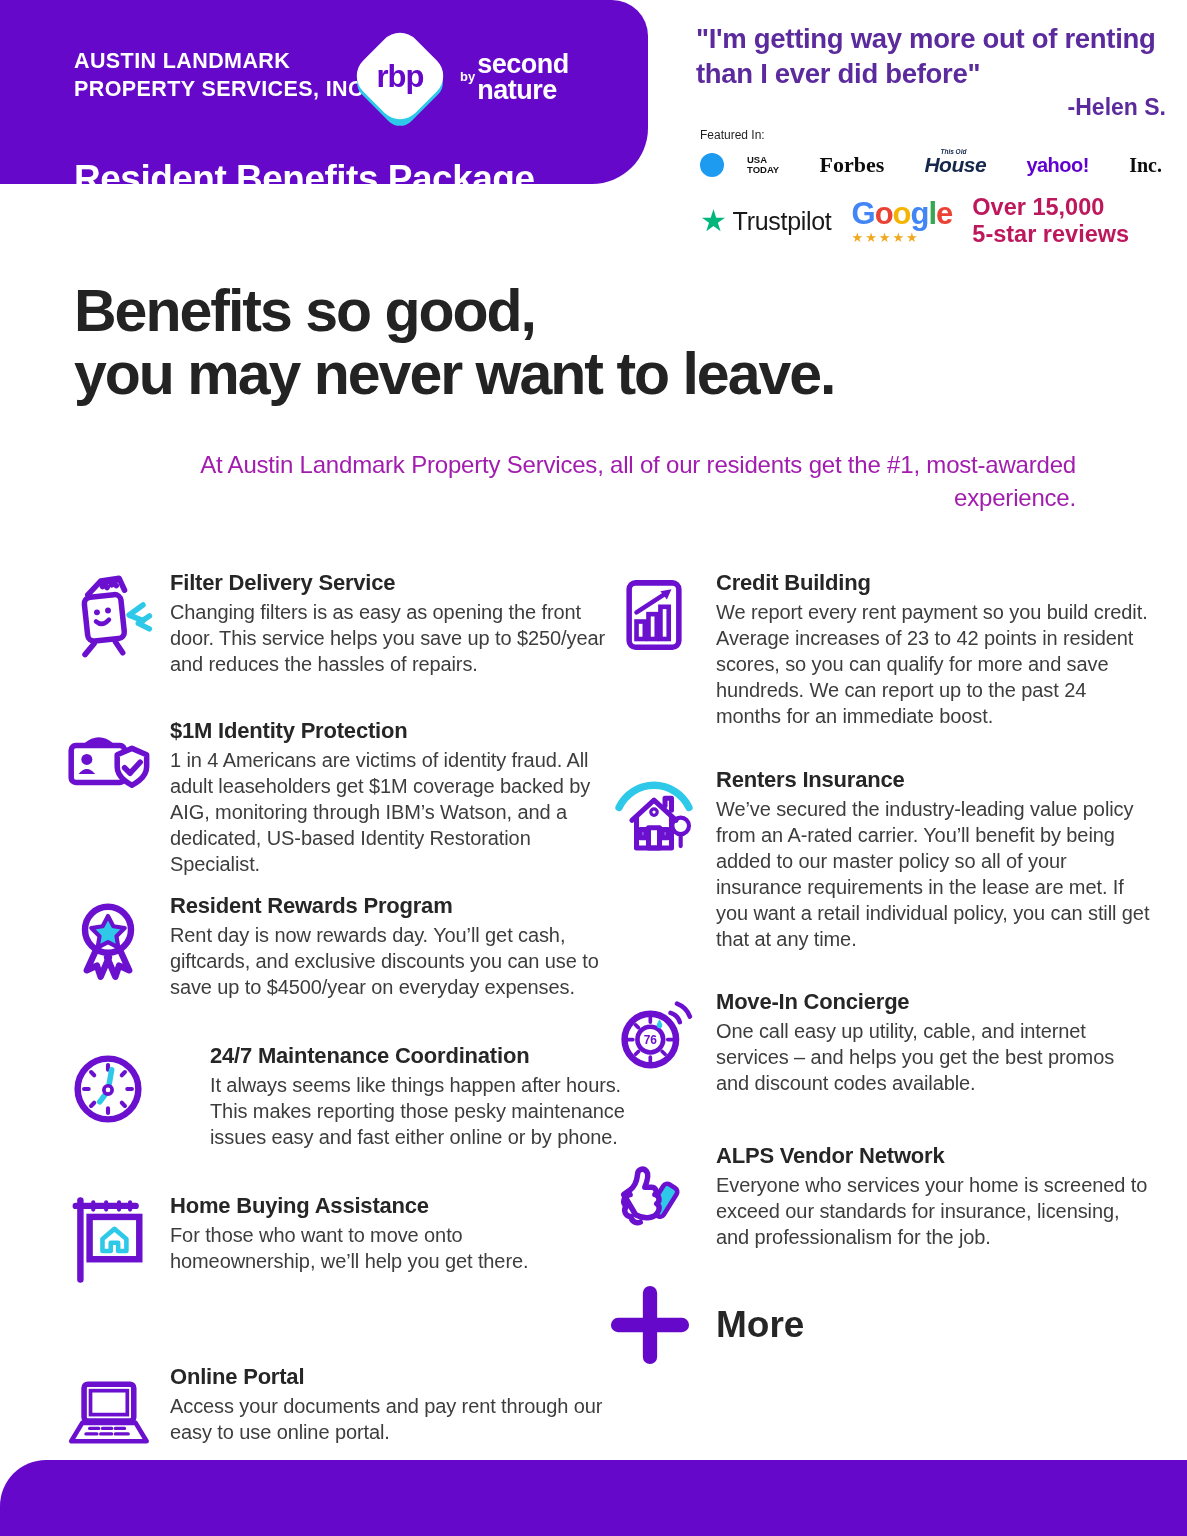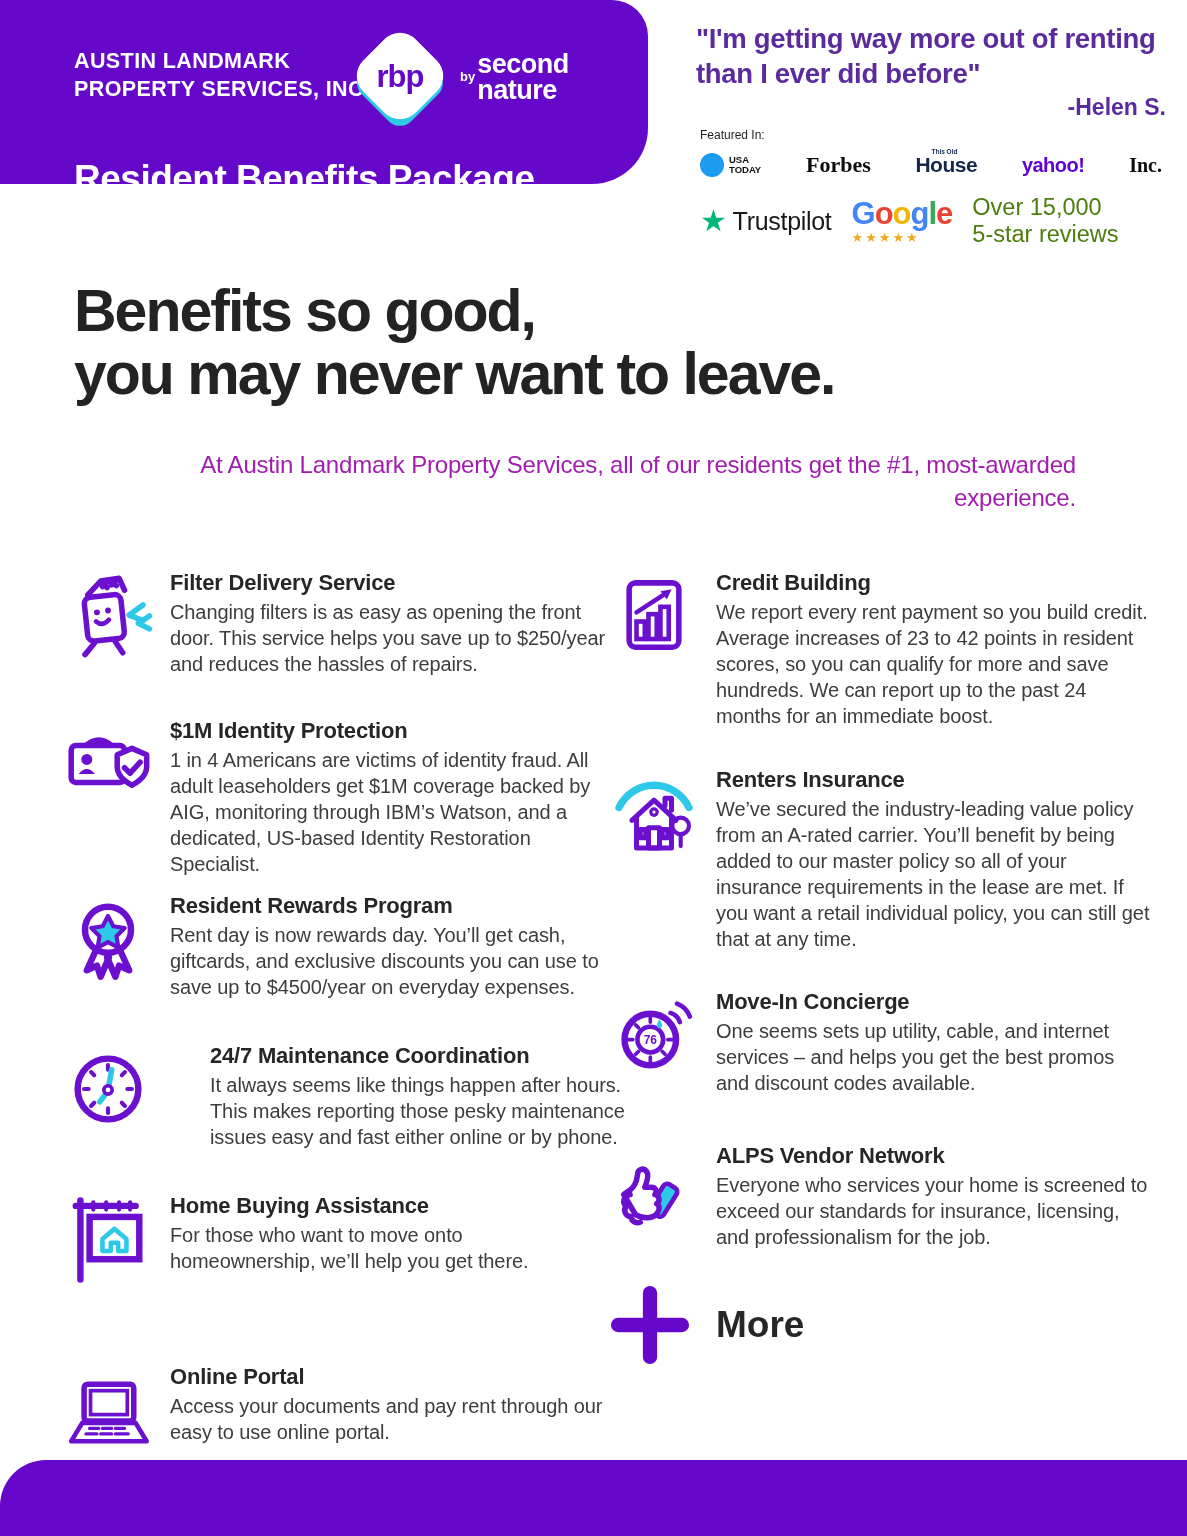--- a/index.html
+++ b/index.html
@@ -34,39 +34,39 @@
 
   
   .testimonial{position:absolute;left:696px;top:22px;width:470px;}
   .quote{color:var(--quote_purple);font-weight:bold;font-size:27.5px;line-height:1.27;letter-spacing:-.3px;}
   .attribution{color:var(--quote_purple);font-weight:bold;font-size:23px;text-align:right;margin-top:2px;}
 
   
   .featured{position:absolute;left:700px;top:128px;width:462px;}
   .featured-label{font-size:12px;color:#1e1e1e;}
   .outlets{display:flex;align-items:center;justify-content:space-between;margin-top:10px;}
-  .usatoday{display:flex;align-items:center;gap:5px;}
+  .usatoday{display:flex;align-items:center;gap:23px;}
   .usatoday-circle{width:24px;height:24px;border-radius:50%;background:var(--usatoday-blue,#1D9BF0);}
   .usatoday-txt{font-size:9.5px;font-weight:bold;color:#111;line-height:1.05;}
   .forbes{font-family:"Liberation Serif",serif;font-weight:bold;font-size:22px;color:#0c0c0c;}
-  .house{position:relative;color:var(--house_navy);font-weight:bold;font-size:21px;letter-spacing:-.5px;}
+  .house{position:relative;color:var(--house_navy);font-weight:bold;font-size:21px;letter-spacing:-.5px;font-style:italic;}
   .house-small{position:absolute;left:16px;top:-5px;font-size:6.5px;letter-spacing:0;}
   .yahoo{color:var(--yahoo_purple);font-weight:bold;font-size:20px;letter-spacing:-.5px;}
   .inc{font-family:"Liberation Serif",serif;font-weight:bold;font-size:20px;color:#0c0c0c;}
   .reviews-row{display:flex;align-items:center;gap:20px;margin-top:16px;}
   .trustpilot{display:flex;align-items:center;gap:6px;color:#191919;font-size:25px;letter-spacing:-.3px;}
   .tp-star{color:var(--trustpilot_green);font-size:30px;line-height:1;}
   .google{display:flex;flex-direction:column;align-items:flex-start;line-height:1;}
   .google-word{font-size:31px;font-weight:bold;letter-spacing:-1px;}
   .google-word .g1,.google-word .g4{color:var(--google_blue);}
   .google-word .g2,.google-word .g6{color:var(--google_red);}
   .google-word .g3{color:var(--google_yellow);}
   .google-word .g5{color:var(--google_green);}
   .google-stars{color:var(--star_gold);font-size:13px;letter-spacing:2px;margin-top:2px;}
-  .reviews-text{font-weight:normal;font-size:23.5px;color:#4d7c0f;line-height:1.15;}
+  .reviews-text{font-weight:bold;font-size:23.5px;color:#be185d;line-height:1.15;}
 
   
   .hero-title{position:absolute;left:74px;top:280px;color:var(--title_black);font-weight:bold;
     font-size:59px;line-height:1.07;letter-spacing:-2px;}
   .hero-subtitle{position:absolute;left:76px;top:448px;width:1000px;color:#a21caf;
     font-size:24px;line-height:1.38;letter-spacing:-.2px;text-align:right;}
 
   
   .item{position:absolute;display:flex;align-items:flex-start;}
   .item-icon{width:92px;height:92px;flex-shrink:0;}
@@ -313,21 +313,21 @@
         <g stroke="var(--icon_purple)" stroke-width="4" stroke-linecap="round">
           <path d="M46 36 v-5 M46 74 v5 M27 55 h-5 M65 55 h5 M33 42 l-3 -3 M59 68 l3 3 M33 68 l-3 3"></path>
         </g>
         <path d="M56 33 c4 6 4 9 0 10 c-4 -1 -4 -4 0 -10" fill="var(--cyan)"></path>
         <path d="M68 26 a15 15 0 0 1 10 10" fill="none" stroke="var(--icon_purple)" stroke-width="5" stroke-linecap="round"></path>
         <path d="M75 16 a24 24 0 0 1 14 14" fill="none" stroke="var(--icon_purple)" stroke-width="5" stroke-linecap="round"></path>
       </svg>
     </div>
     <div class="item-text">
       <div class="item-title">Move-In Concierge</div>
-      <div class="item-desc">One seems sets up utility, cable, and internet services – and helps you get the best promos and discount codes available.</div>
+      <div class="item-desc">One call easy up utility, cable, and internet services – and helps you get the best promos and discount codes available.</div>
     </div>
   </div>
 
   <div class="item col-right" style="left:608px;top:1143px;">
     <div class="item-icon">
       <svg viewBox="0 0 100 100">
         <g transform="rotate(32 60 62)">
           <rect x="52" y="44" width="17" height="36" rx="5" fill="var(--cyan)" stroke="var(--icon_purple)" stroke-width="5"></rect>
           <circle cx="60.5" cy="73" r="2.2" fill="var(--icon_purple)"></circle>
         </g>

